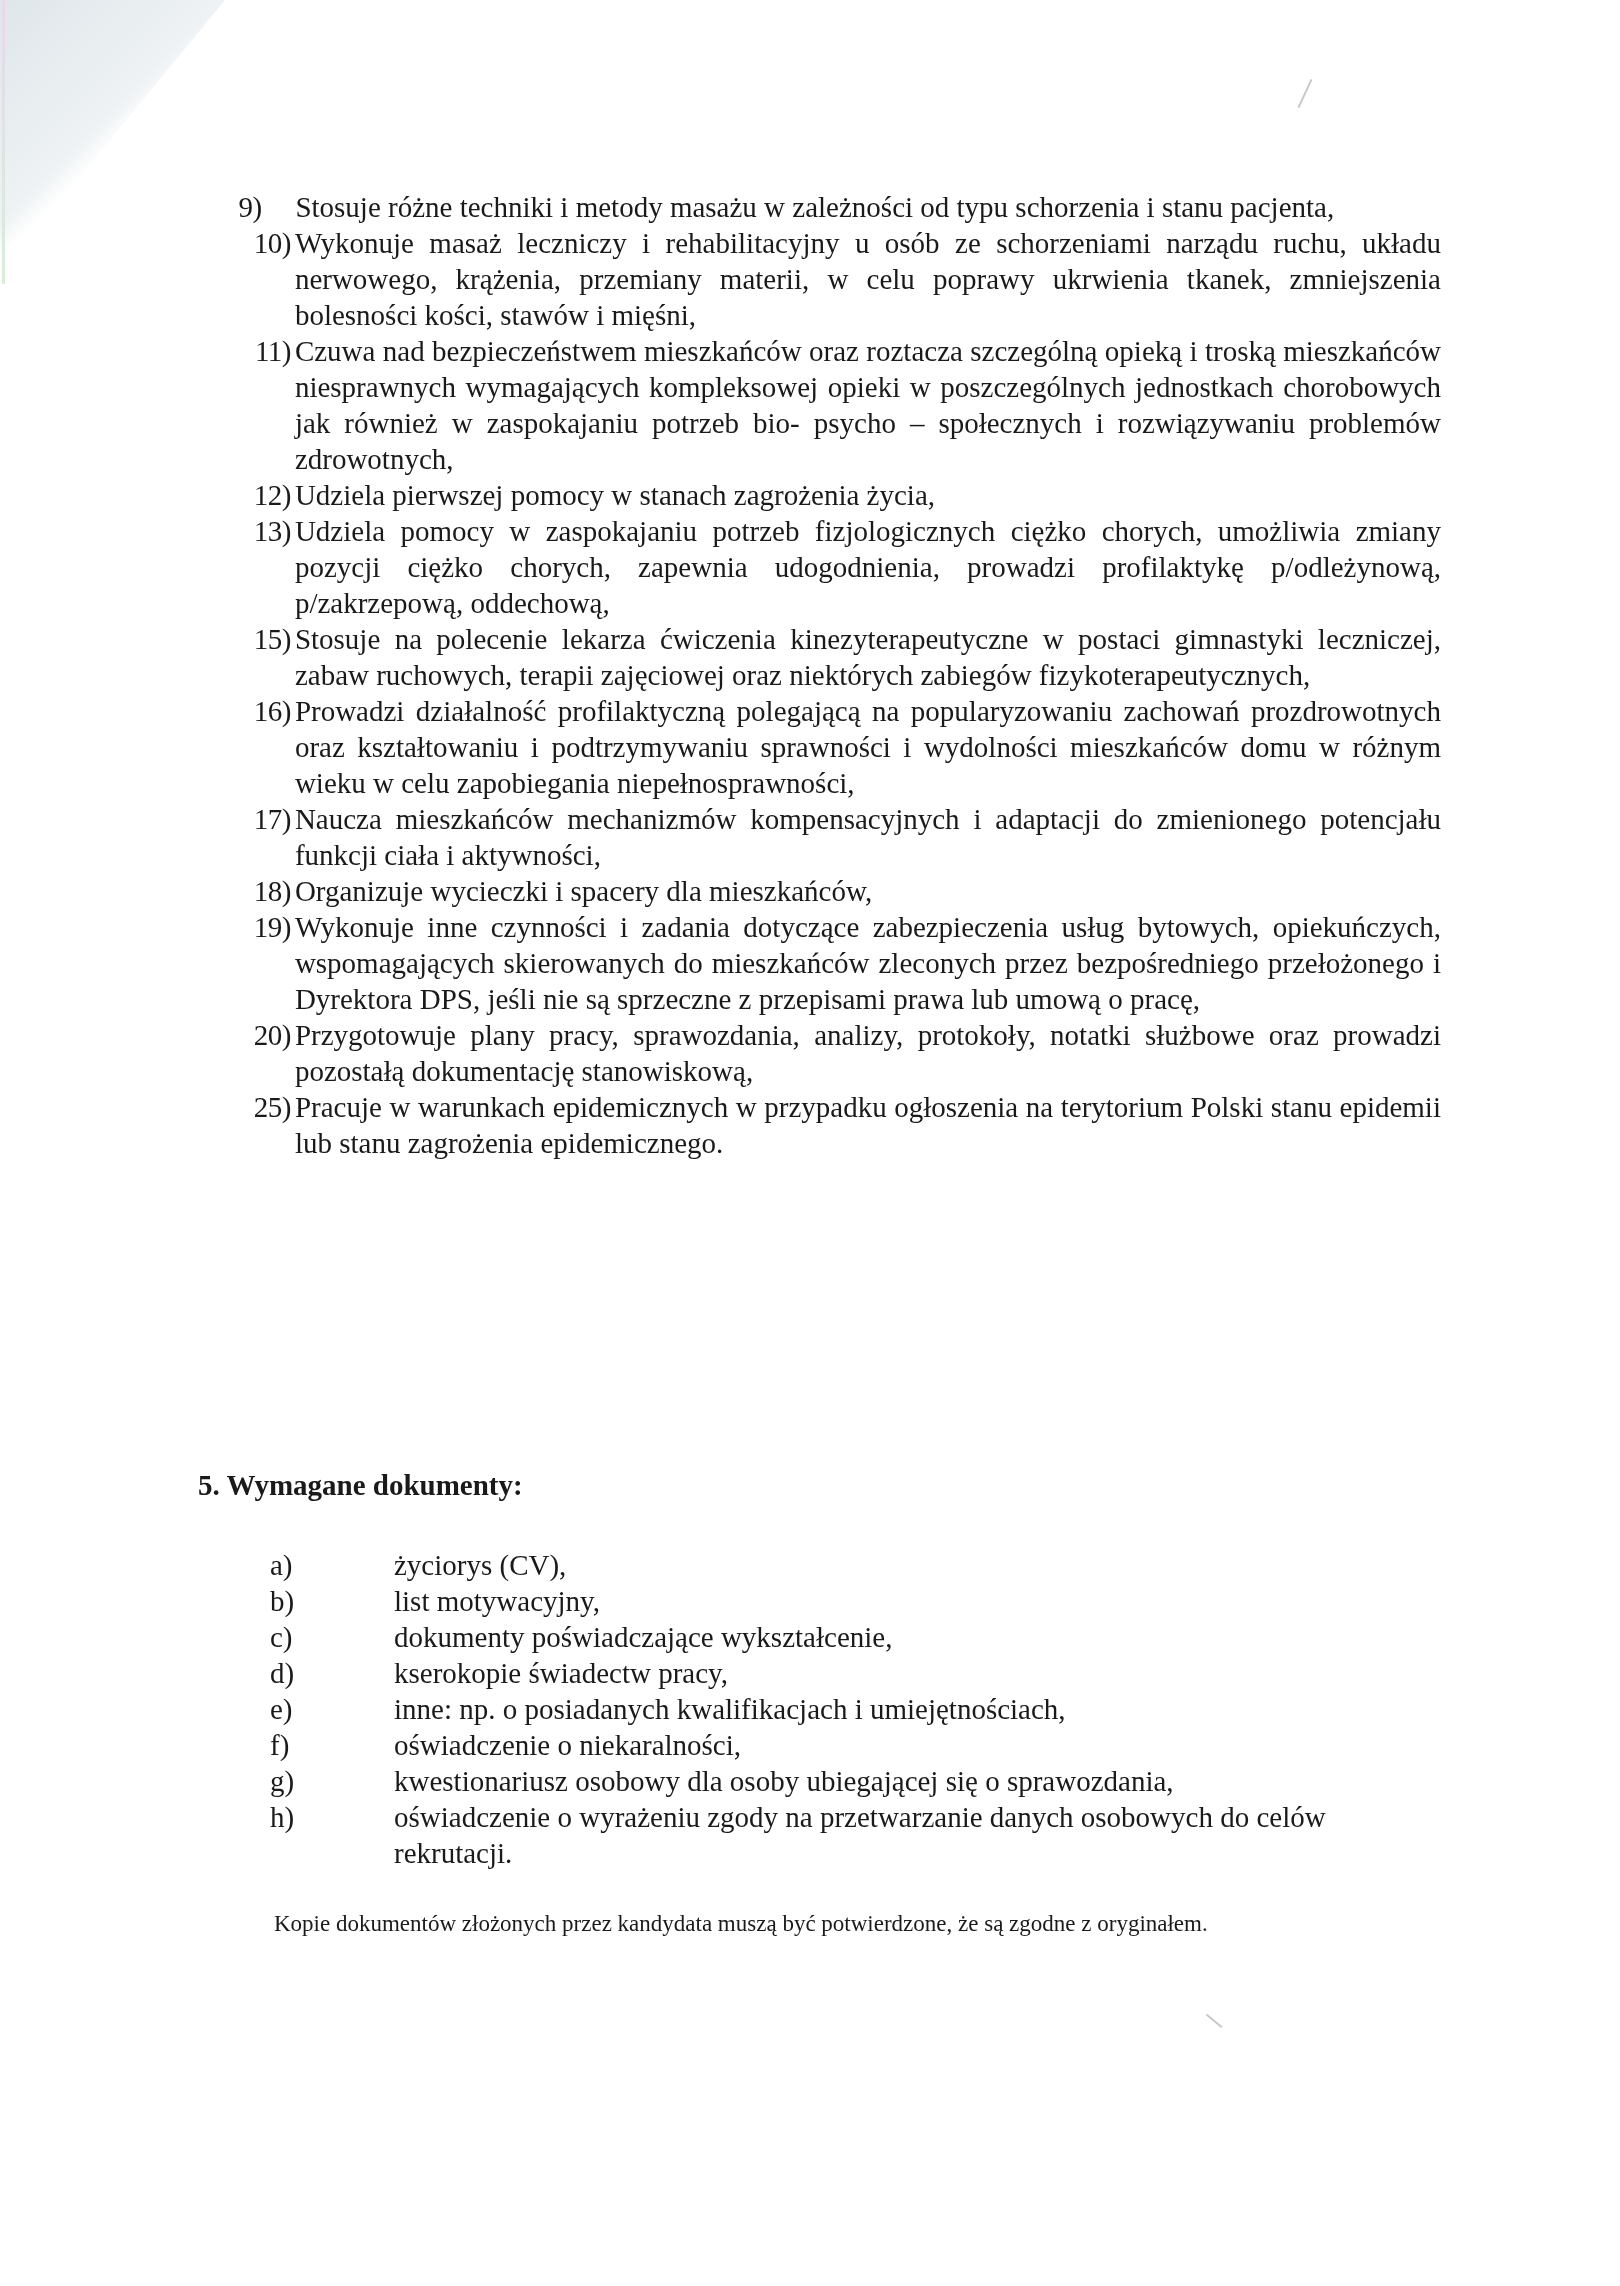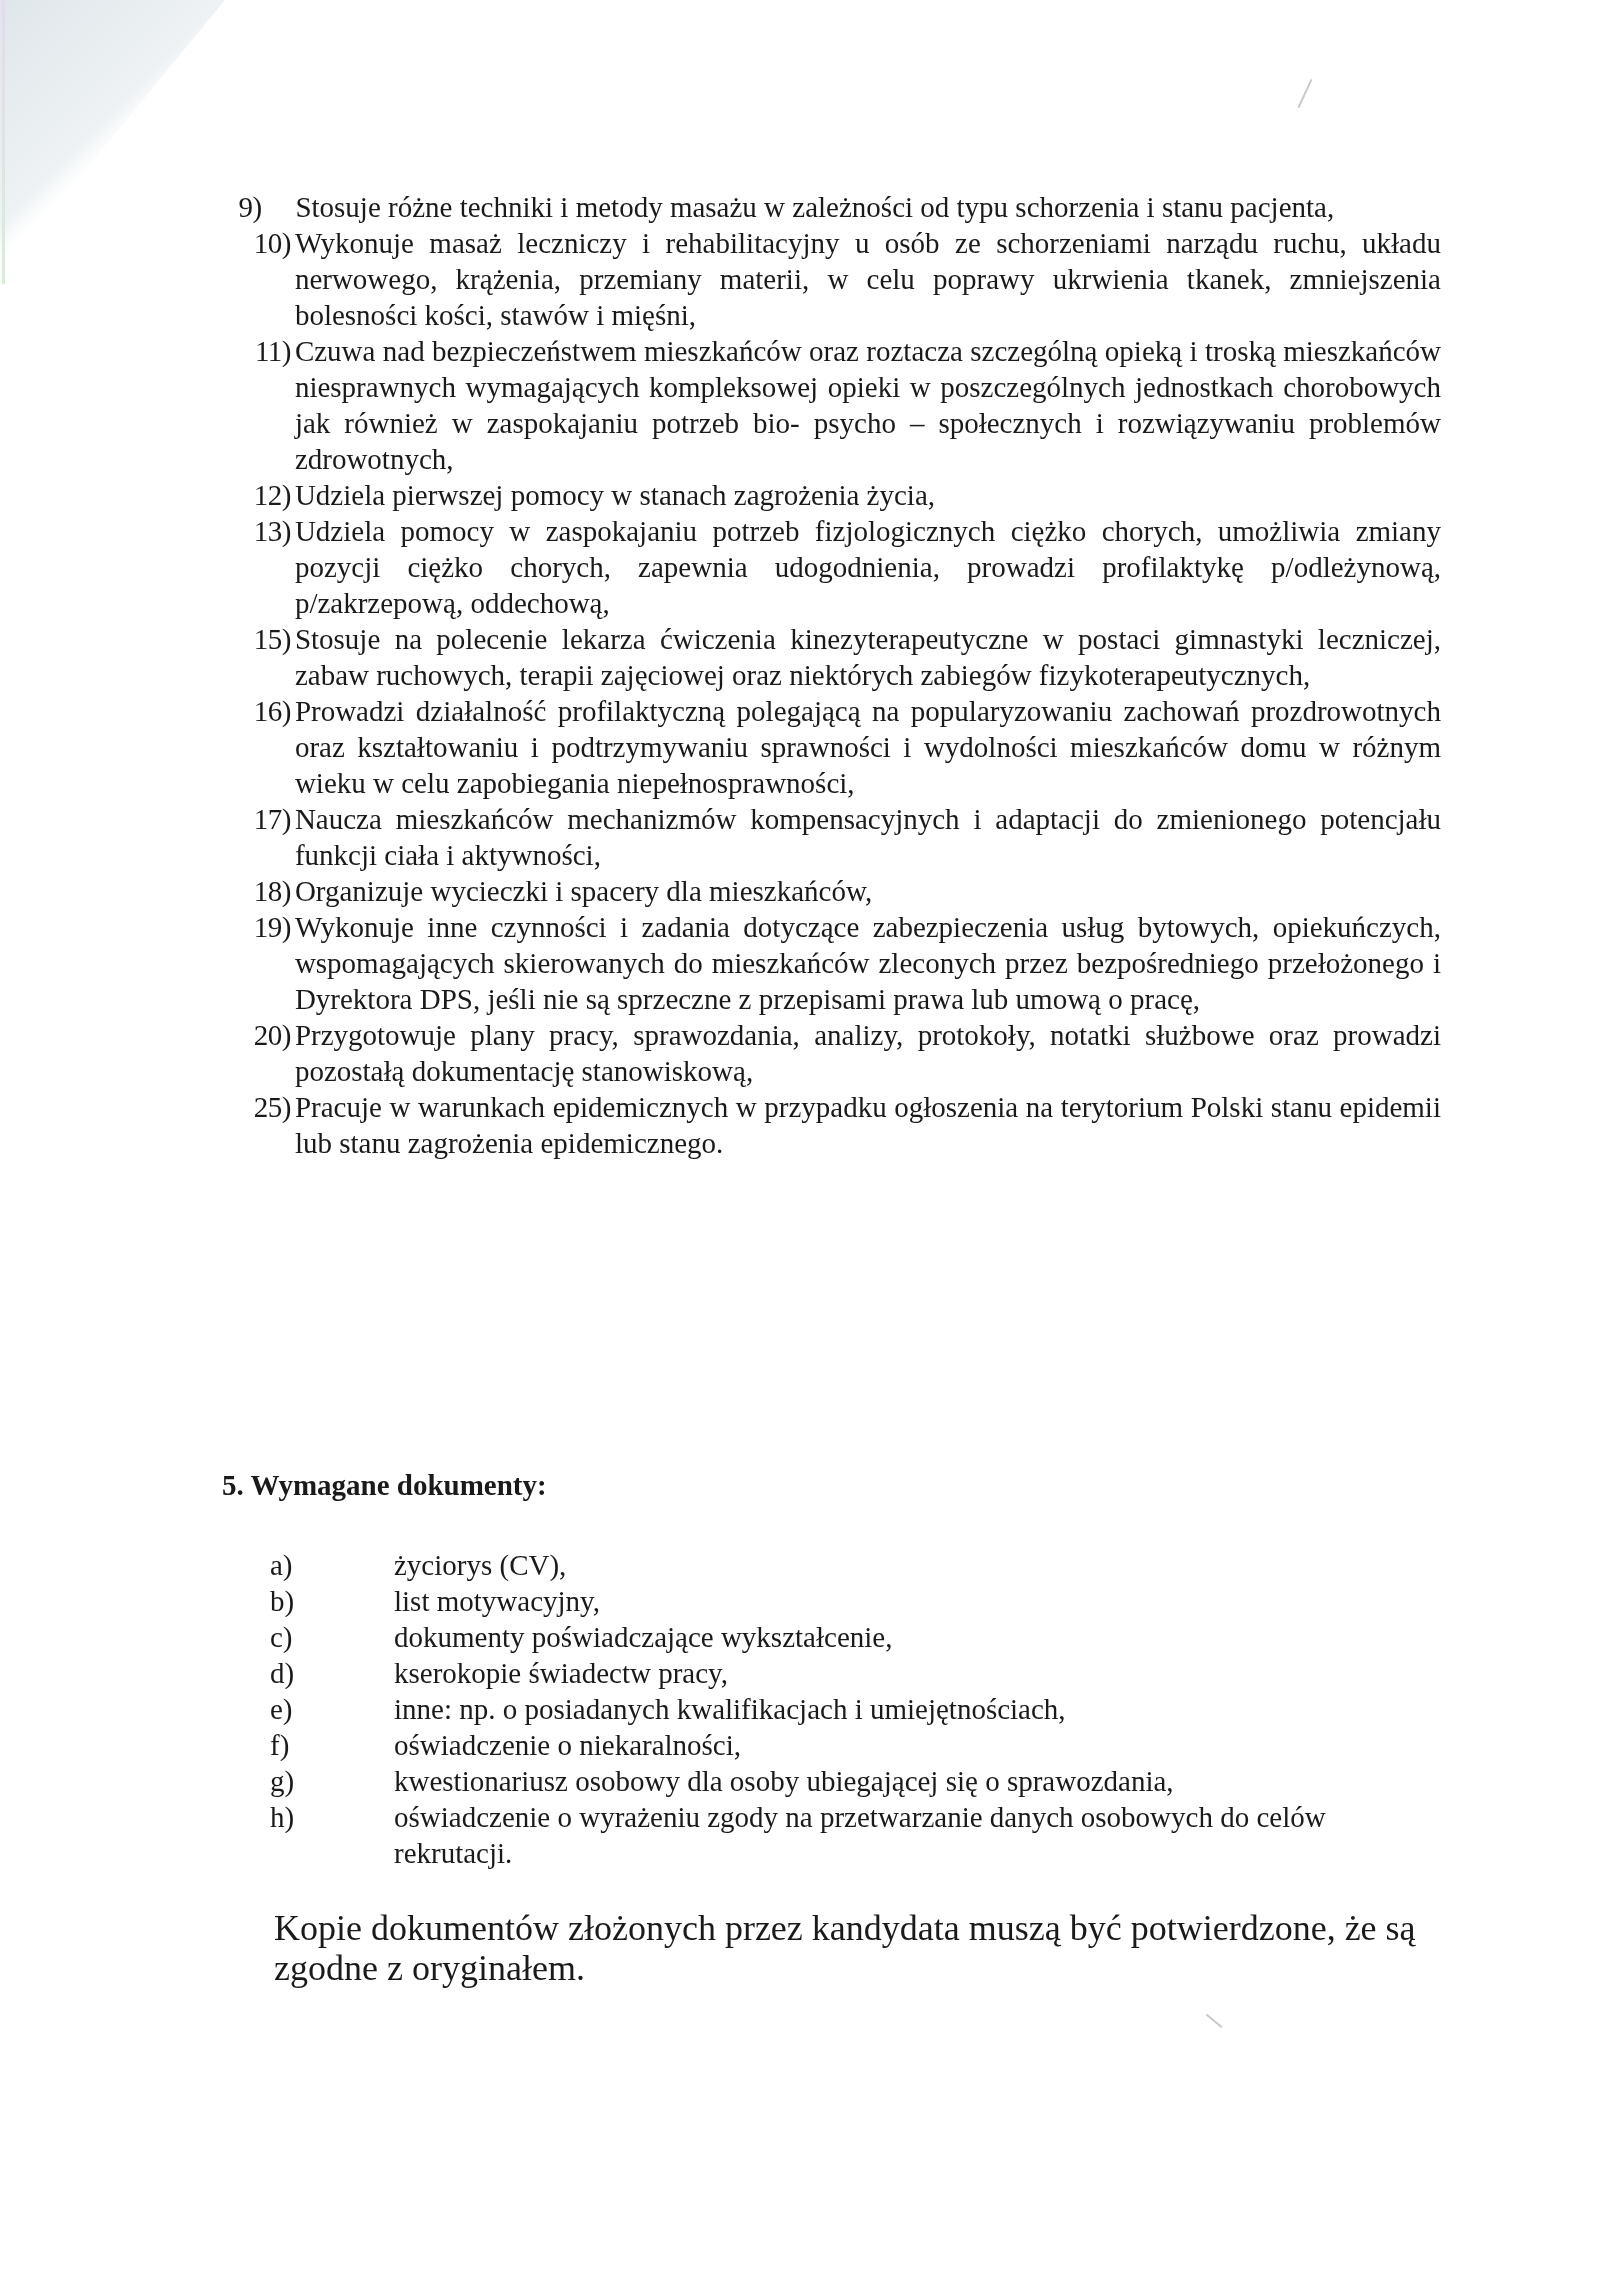--- a/index.html
+++ b/index.html
@@ -15,26 +15,26 @@
     clip-path: polygon(0 0, 100% 0, 0 100%);
   }
   .edge-line { position: absolute; left: 2px; top: 0; width: 2.9px; height: 284px; background: linear-gradient(#e8d8ee, #d8eed8); }
   .scan-mark { position: absolute; width: 2px; background: #c8c8c8; transform: rotate(25deg); }
   .page { position: absolute; left: 0; top: 0; width: 100%; }
   .duties { position: absolute; left: 216px; top: 189px; width: 1225px; }
   .duty { display: flex; font-size: 29px; line-height: 36px; }
   .duty .num { width: 75px; text-align: right; padding-right: 3.9px; flex: none; letter-spacing: -0.5px; }
   .duty .num.single { text-align: left; padding-left: 22.5px; width: 53px; }
   .duty .txt { flex: 1; text-align: justify; text-align-last: left; }
-  .section-heading { position: absolute; left: 198px; top: 1467px; font-size: 29px; font-weight: bold; line-height: 36px; margin-left: 24px; }
+  .section-heading { position: absolute; left: 198px; top: 1467px; font-size: 29px; font-weight: bold; line-height: 36px; }
   .docs { position: absolute; left: 270px; top: 1547px; width: 1171px; }
   .doc { display: flex; font-size: 29px; line-height: 36px; }
   .doc .letter { width: 78px; flex: none; }
   .doc .txt { flex: 1; margin-left: 46px; }
-  .note { position: absolute; left: 274px; top: 1908px; width: 1166px; font-size: 36px; line-height: 40px; }
+  .note { position: absolute; left: 274px; top: 1908px; width: 1166px; font-size: 23px; line-height: 32px; }
 </style>
 </head>
 <body>
 
 <div class="corner-fold"></div>
 <div class="edge-line"></div>
 <div class="scan-mark" style="left:1304px;top:78px;height:31px;"></div>
 <div class="scan-mark" style="left:1213px;top:2011px;height:19.6px;transform:rotate(-50deg);"></div>
 
 <div class="page">

